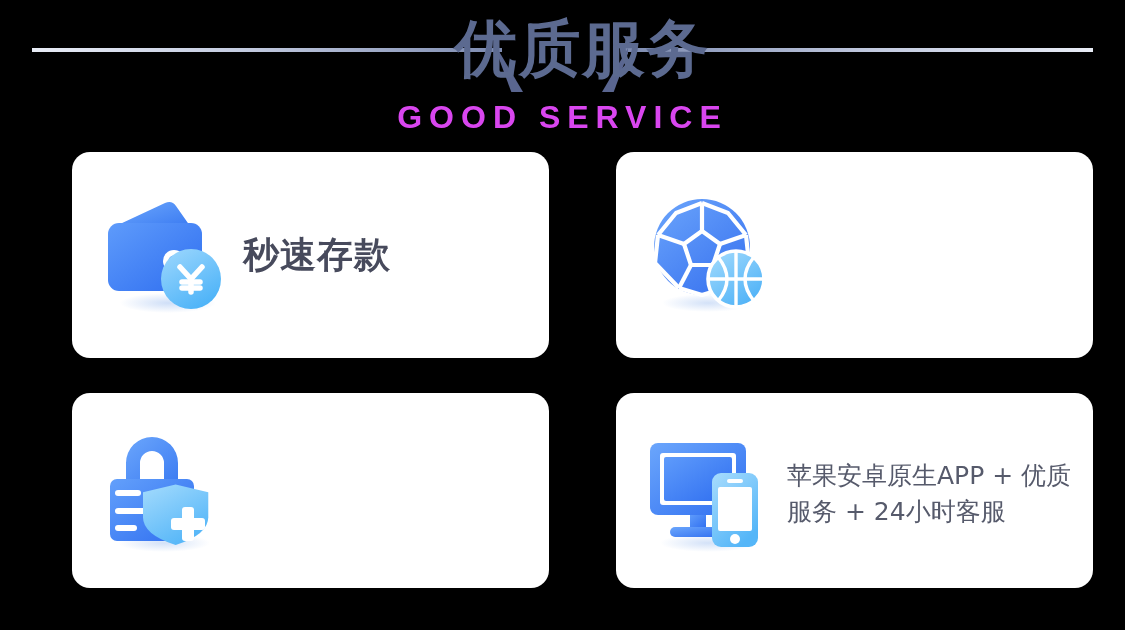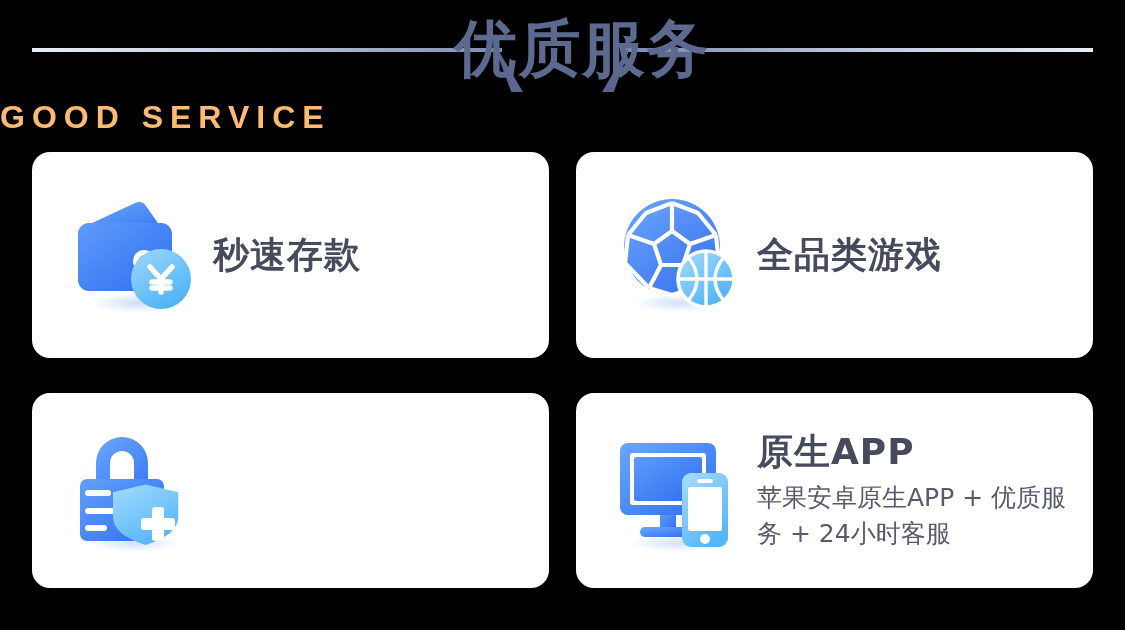--- a/index.html
+++ b/index.html
@@ -31,42 +31,44 @@
     position:absolute; left:0; right:0; top:14px;
     text-align:center;
     font-size:62px; line-height:70px; font-weight:bold;
     color:#5c6a90;
     letter-spacing:2px;
     font-family:"DejaVu Sans","Liberation Sans",sans-serif;
     margin-left:40px;
   }
   .title-en {
     position:absolute; left:0; right:0; top:98px;
+    text-align:center;
     font-size:32px; line-height:38px; font-weight:bold;
-    color:#fdba74;
+    color:#d946ef;
     letter-spacing:7px;
     font-family:"Liberation Sans",sans-serif;
   }
 
   
   .grid {
     position:absolute; left:32px; top:152px;
     width:1061px; height:436px;
     display:grid;
     grid-template-columns:517px 517px;
     grid-template-rows:206px 195px;
     column-gap:27px; row-gap:35px;
   }
   .card {
     position:relative;
     background:#ffffff;
     border-radius:18px;
     display:flex; align-items:center;
-    padding-left:36px;
+    padding-left:26px;
     overflow:hidden;
+    margin-left:40px;
   }
   .icon-wrap {
     width:135px; min-width:135px; height:135px;
     position:relative;
     display:flex; align-items:center; justify-content:center;
   }
   .icon-wrap svg { display:block; }
   .texts { padding-left:10px; padding-right:12px; }
   .c-title {
     font-size:36px; line-height:44px; font-weight:bold;
@@ -176,21 +178,20 @@
           <g fill="none" stroke="#ffffff" stroke-width="3.4">
             <path d="M90 60 L90 116"></path>
             <path d="M62 88 L118 88"></path>
             <path d="M72 66 Q90 88 72 110"></path>
             <path d="M108 66 Q90 88 108 110"></path>
           </g>
           <circle cx="90" cy="88" r="28" fill="none" stroke="#ffffff" stroke-width="3.6"></circle>
         </svg>
       </div>
       <div class="texts">
-        <div class="c-title">全品类游戏</div>
       </div>
     </div>
 
     <div class="card">
       <div class="icon-wrap">
         <svg width="128" height="128" viewBox="0 0 128 128">
           <defs>
             <linearGradient id="lg1" x1="0" y1="0" x2="1" y2="1">
               <stop offset="0" stop-color="#6ba6fc"></stop>
                 <stop offset="1" stop-color="#3c7cf2"></stop>
@@ -252,19 +253,18 @@
           <rect x="18" y="30" width="68" height="44" rx="2" fill="url(#mg2)"></rect>
           <rect x="44" y="88" width="16" height="14" fill="url(#mg2)"></rect>
           <rect x="24" y="100" width="56" height="10" rx="5" fill="url(#mg1)"></rect>
           <rect x="66" y="46" width="46" height="74" rx="9" fill="url(#mg3)"></rect>
           <rect x="72" y="60" width="34" height="44" rx="2" fill="#ffffff"></rect>
           <rect x="81" y="52" width="16" height="4" rx="2" fill="#ffffff"></rect>
           <circle cx="89" cy="112" r="5" fill="#ffffff"></circle>
         </svg>
       </div>
       <div class="texts">
-        <div class="c-title">原生APP</div>
         <div class="c-sub">苹果安卓原生APP + 优质服务 + 24小时客服</div>
       </div>
     </div>
 
   </div>
 </div>
 
 </body></html>

